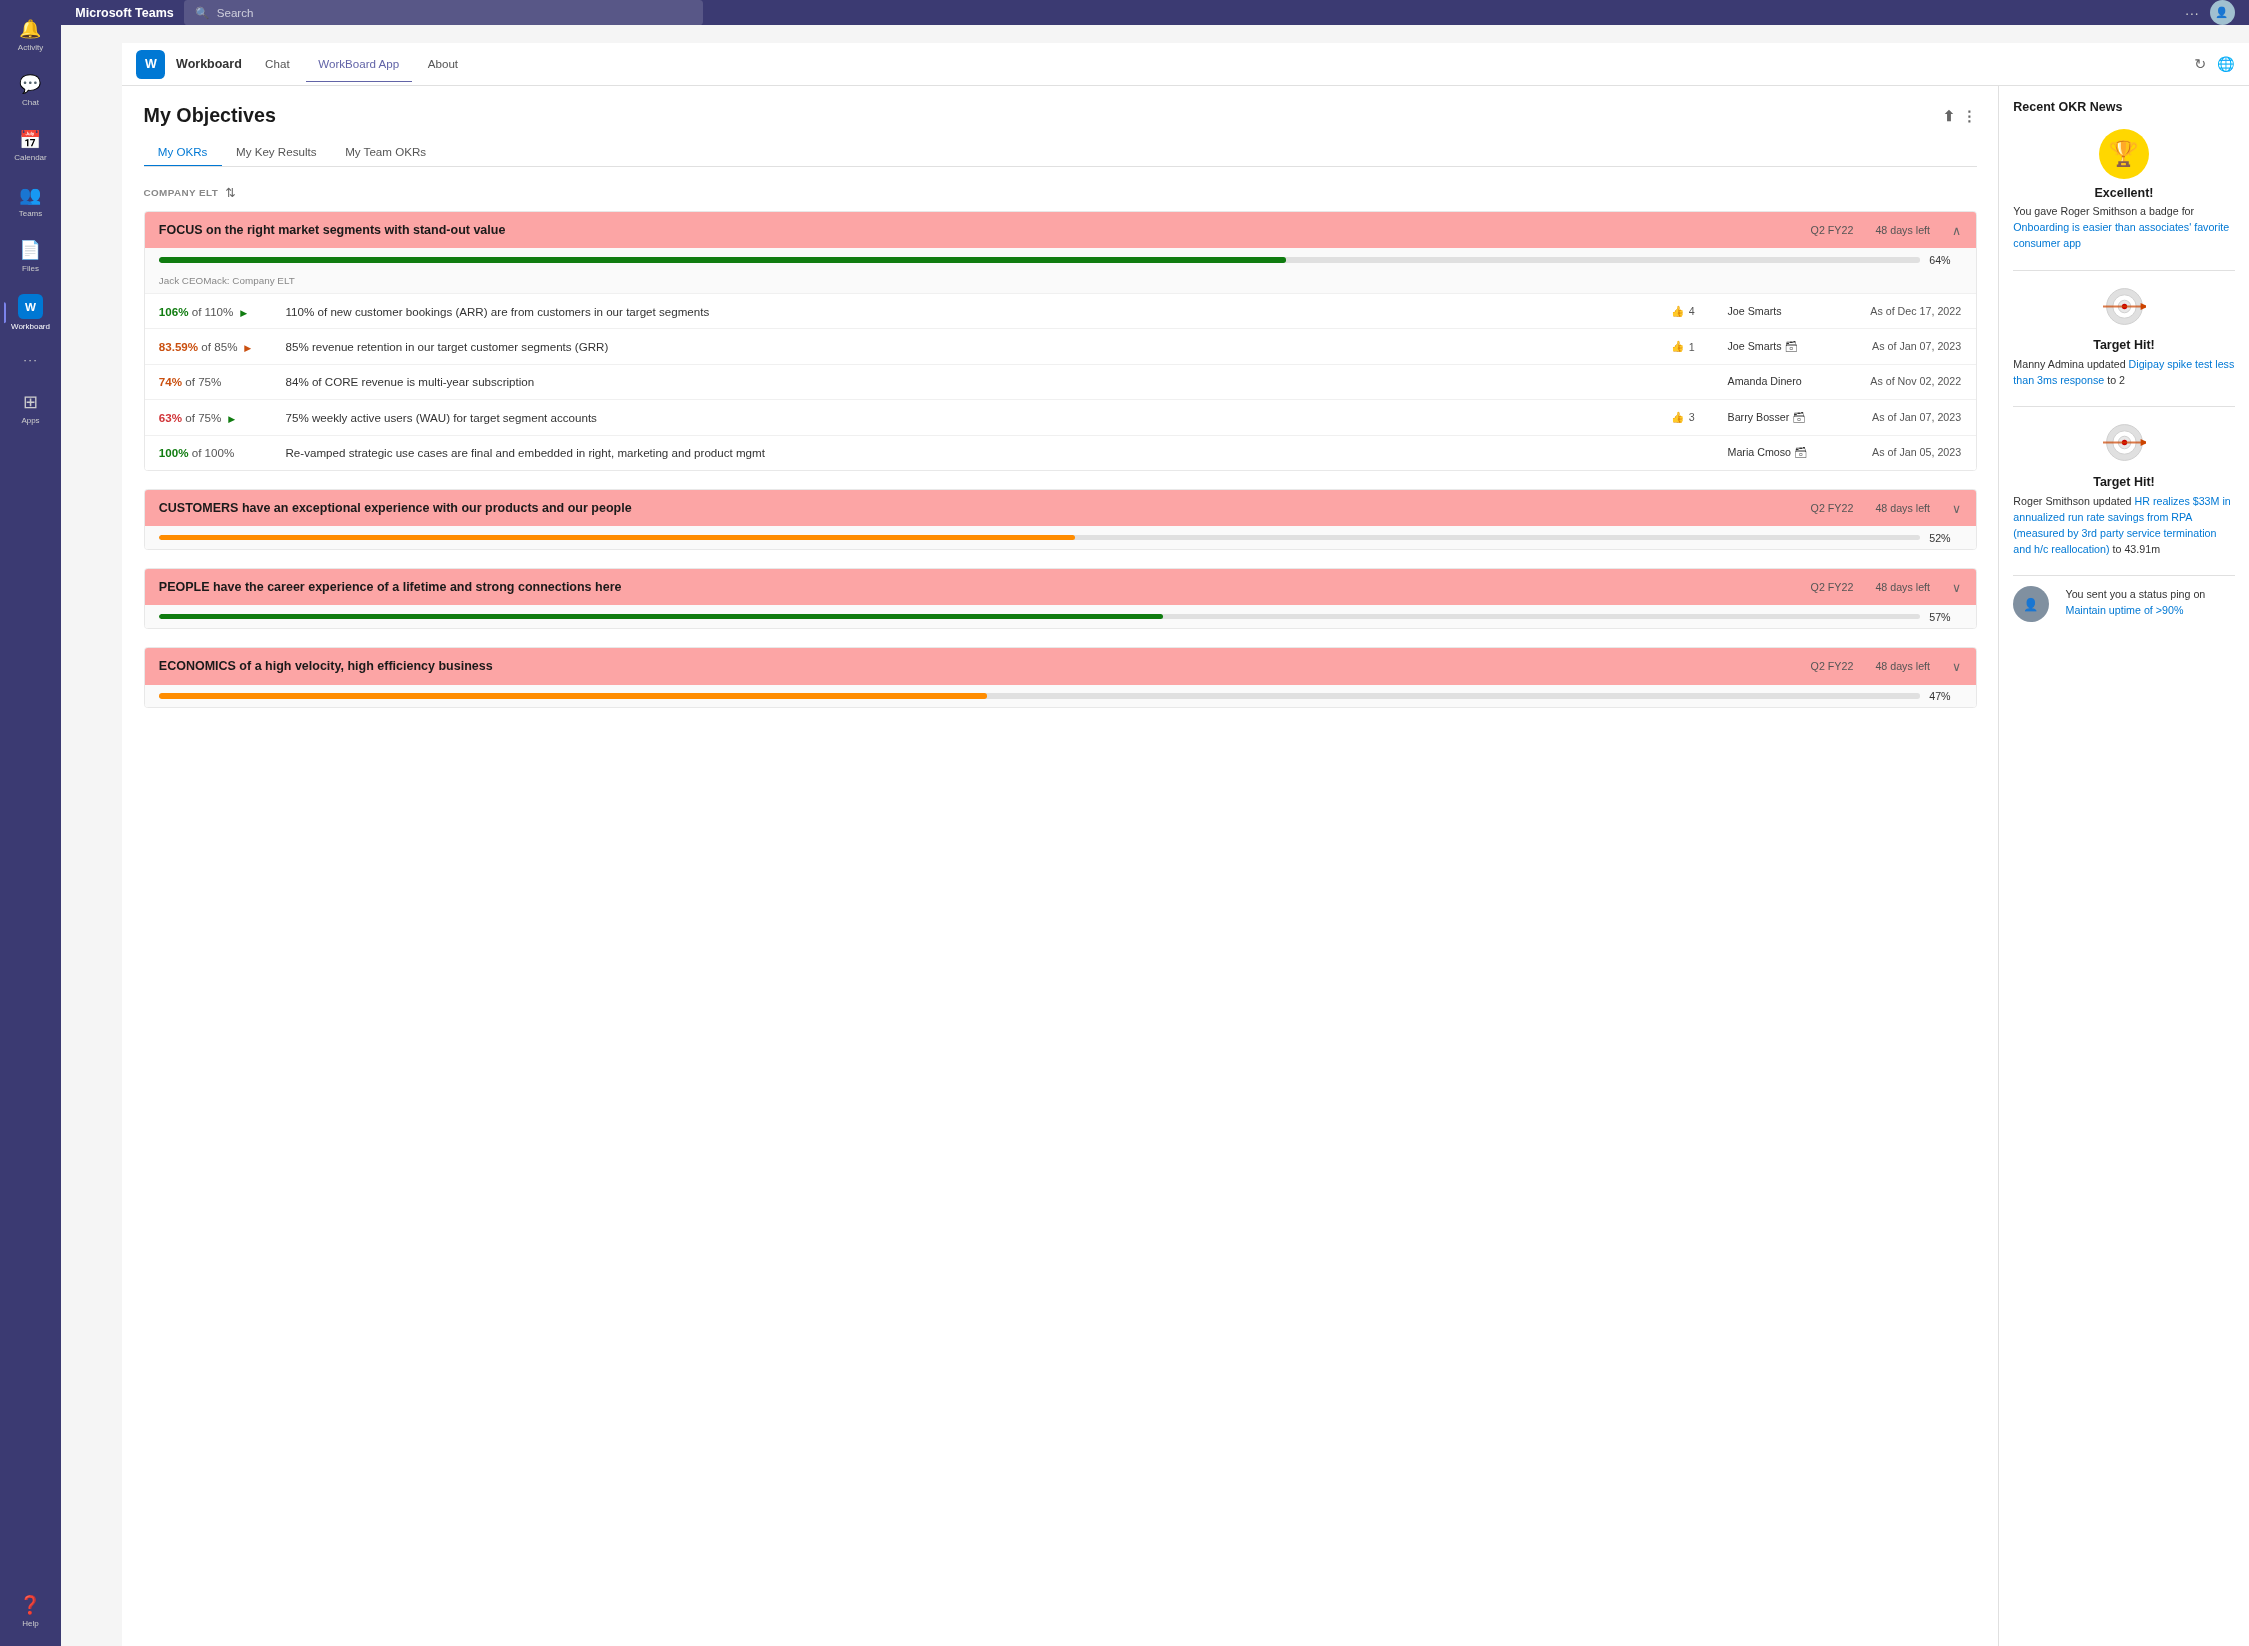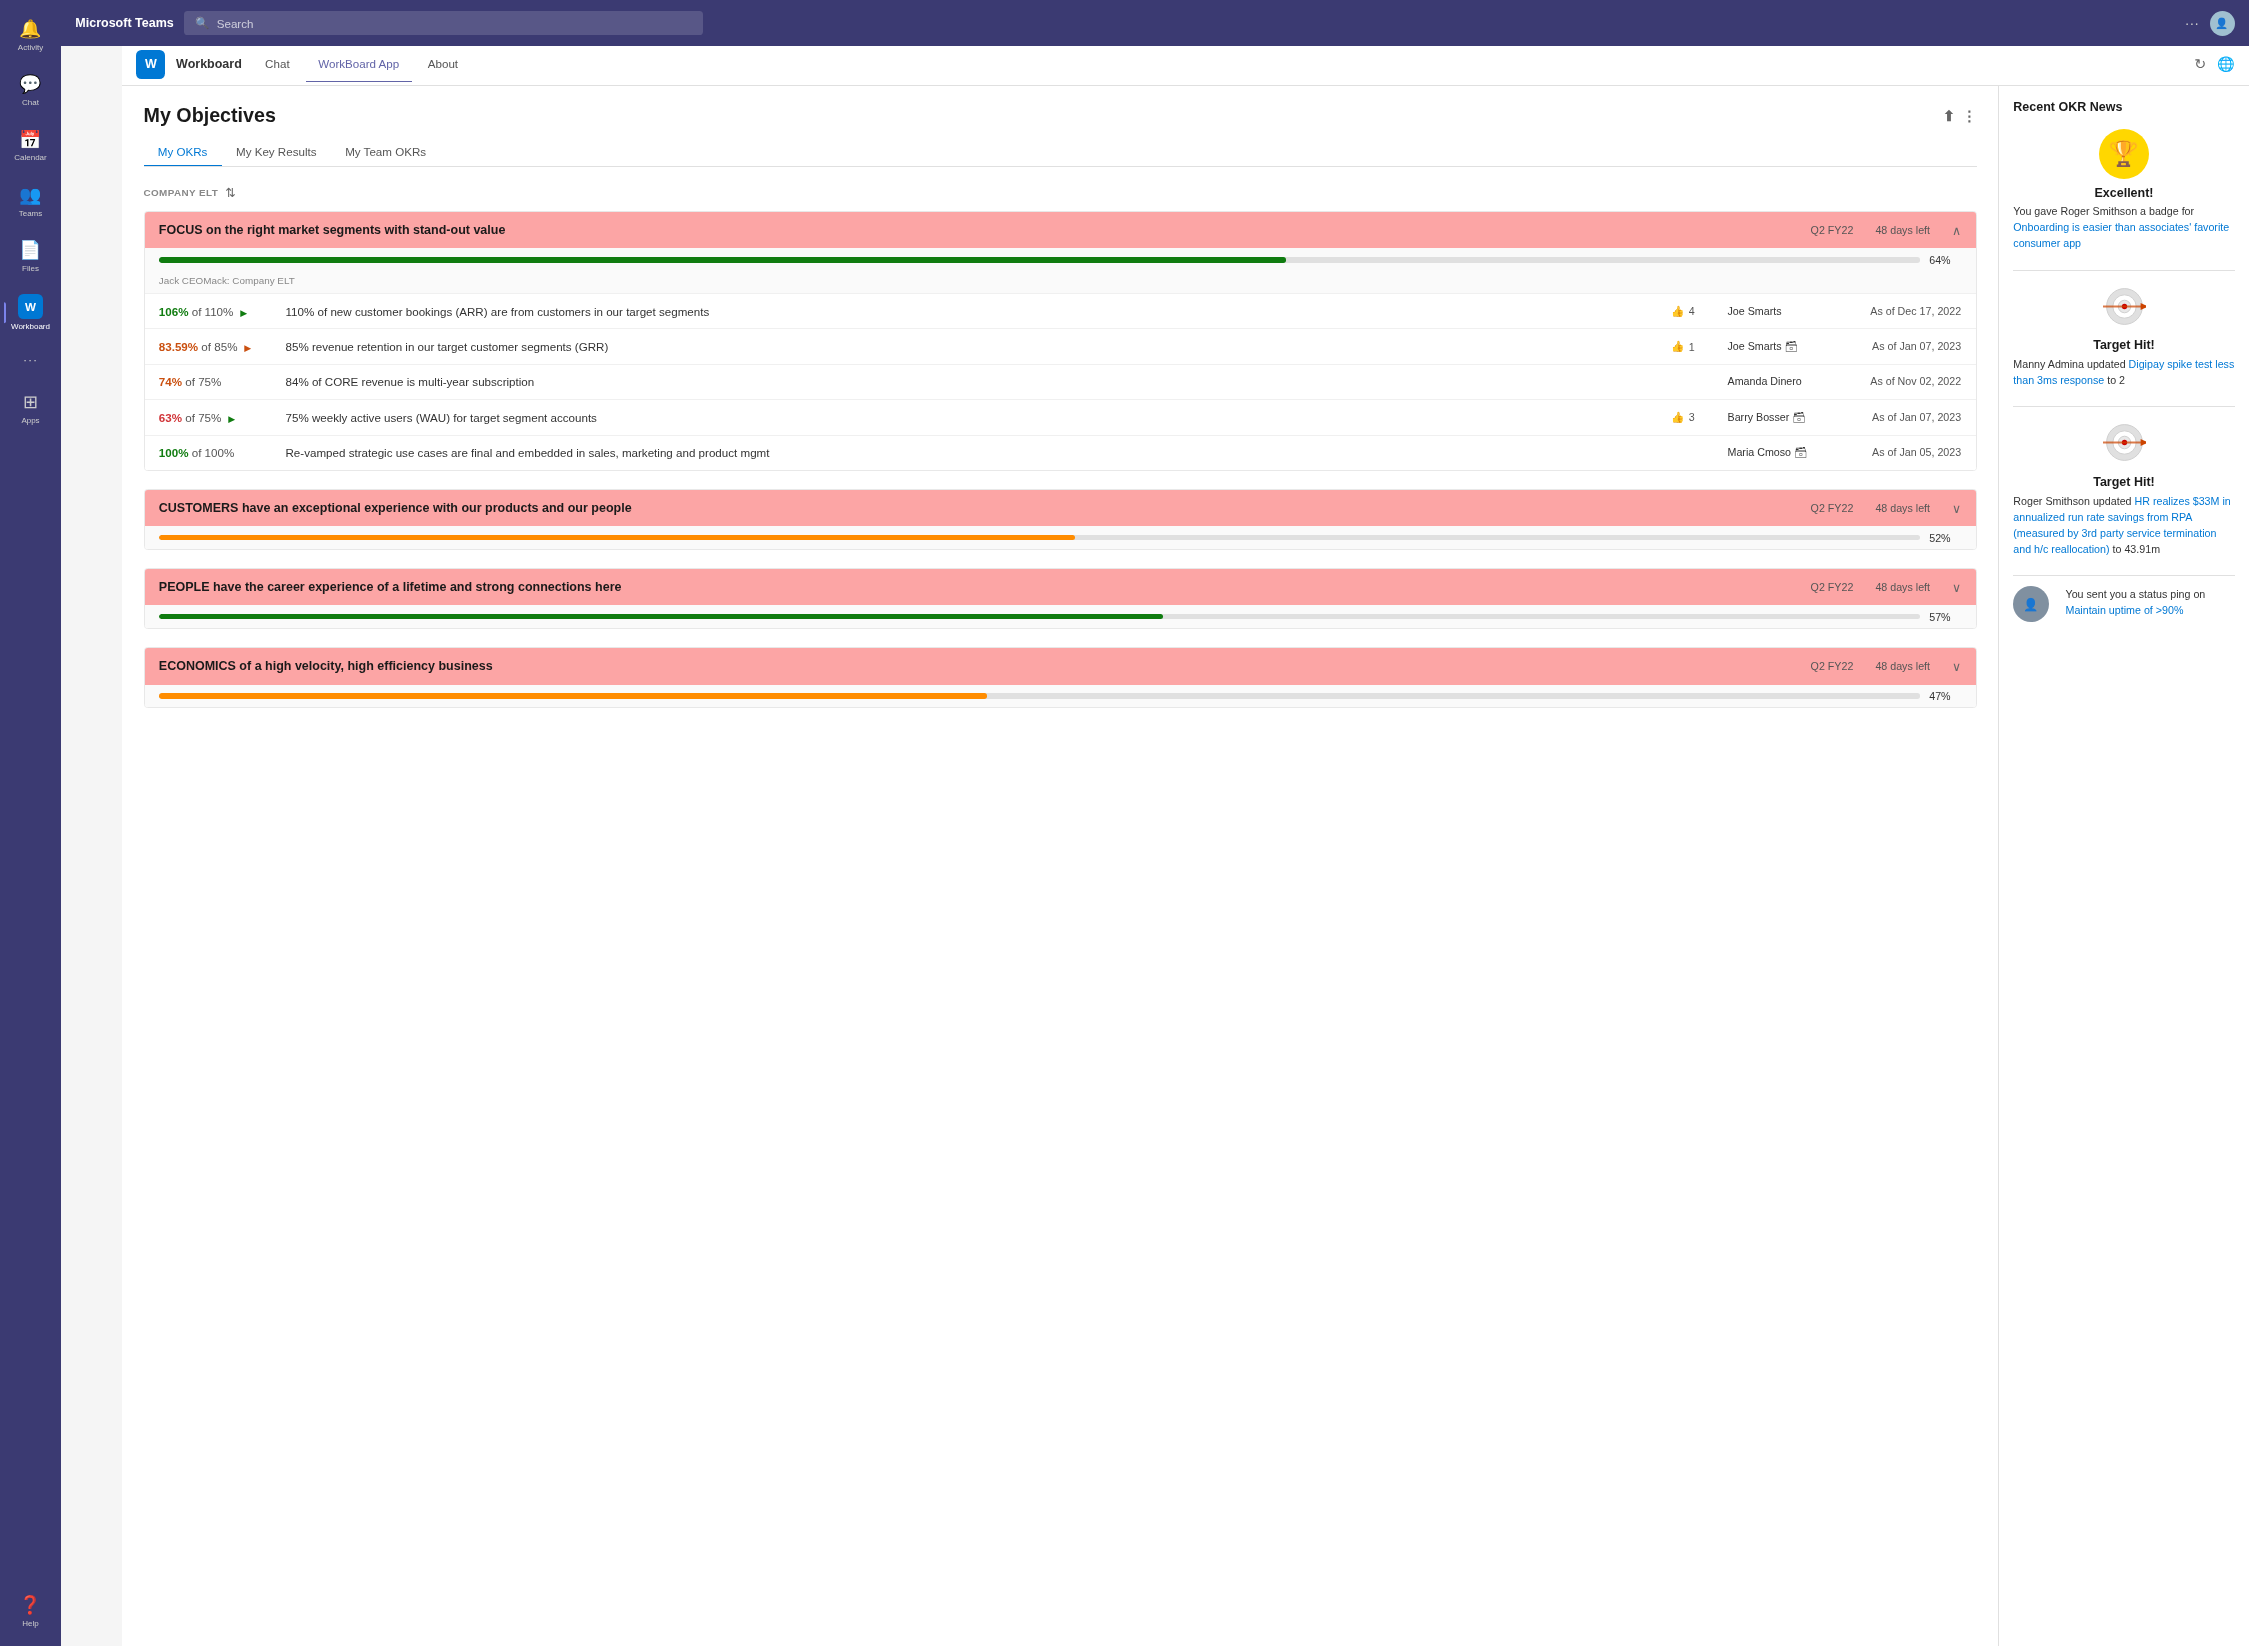--- a/index.html
+++ b/index.html
@@ -44,21 +44,21 @@
     }
     .nav-icon { font-size: 18px; margin-bottom: 2.7px; }
     .nav-label { font-size: 8px; }
 
     
     .top-bar {
       position: fixed;
       top: 0;
       left: 61px;
       right: 0;
-      height: 46px;
+      height: 25px;
       background: #3b3a72;
       display: flex;
       align-items: center;
       padding: 0 14.3px;
       z-index: 9;
       gap: 10.7px;
     }
     .app-title {
       color: #fff;
       font-size: 12.5px;
@@ -480,21 +480,21 @@
                 </div>
               <div class="kr-assignee">Barry Bosser 🗃</div>
               <div class="kr-date">As of Jan 07, 2023</div>
             </div>
 
             <div class="kr-row">
               <div class="kr-metric">
                 <span class="kr-pct-green">100%</span>
                 <span class="kr-of"> of 100%</span>
               </div>
-              <div class="kr-description">Re-vamped strategic use cases are final and embedded in sales, marketing and product mgmt</div>
+              <div class="kr-description">Re-vamped strategic use cases are final and embedded in right, marketing and product mgmt</div>
               <div class="kr-likes"></div>
               <div class="kr-assignee">Maria Cmoso 🗃</div>
               <div class="kr-date">As of Jan 05, 2023</div>
             </div>
           </div>
         </div>
 
         <div class="objective-card">
           <div class="objective-header">
             <span class="objective-title">CUSTOMERS have an exceptional experience with our products and our people</span>

